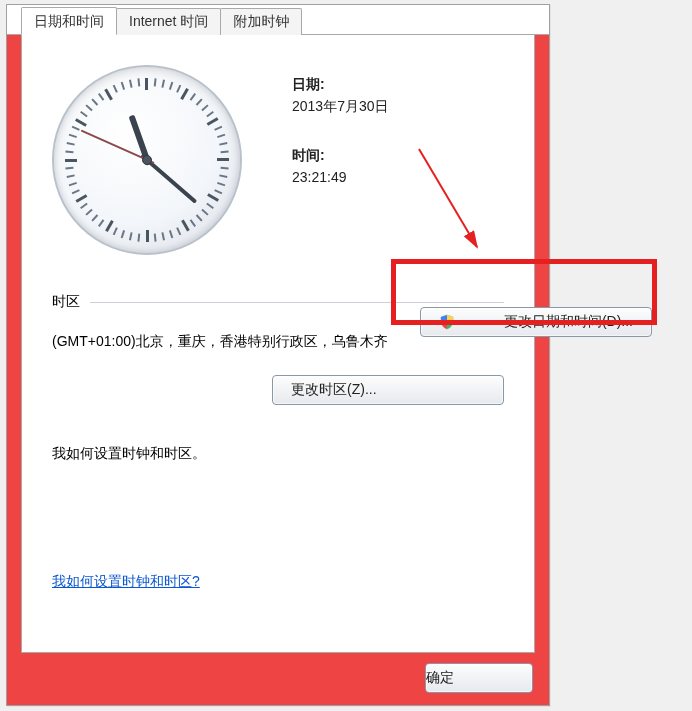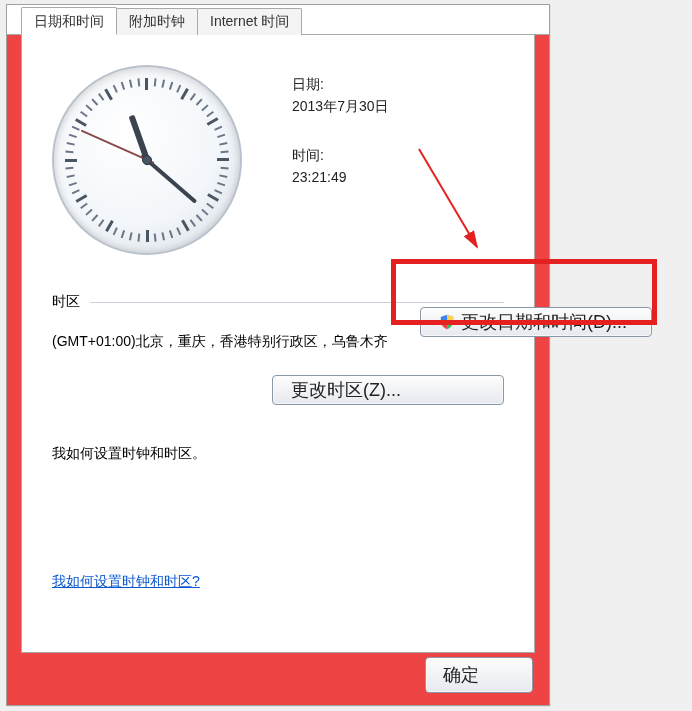--- a/index.html
+++ b/index.html
@@ -102,30 +102,30 @@
       width:10px;height:10px;margin:-5px 0 0 -5px;
       background:#4a5562;border-radius:50%;
       border:1px solid #2f3740;
     }
     .info {
       padding-left: 40px;
       padding-top: 6px;
       color: #222;
       line-height: 1.6;
     }
-    .info .lbl { margin-top: 2px; }
+    .info .lbl { margin-top: 2px; font-weight: bold; }
     .info .val { margin-bottom: 26px; }
     .btn {
       display: inline-flex;
       align-items: center;
-      justify-content: flex-start;
+      justify-content: space-between;
       gap: 6px;
       height: 30px;
       padding: 0 18px;
-      font-size: 18px;
+      font-size: 14px;
       color: #222;
       background: linear-gradient(#fdfdfd, #e6e9ee);
       border: 1px solid #8a97a6;
       border-radius: 4px;
       cursor: default;
       box-shadow: inset 0 0 0 1px rgba(255,255,255,.6);
     }
     .highlight-box {
       position: absolute;
       border: 5px solid #e52020;
@@ -151,40 +151,40 @@
     .help-link {
       color: #0b57d0;
       text-decoration: underline;
       cursor: pointer;
     }
     .footer-btns {
       position: absolute;
       right: 16px; bottom: 12px;
       display: flex; gap: 16px;
     }
-    .footer-btns .btn { width: 108px; padding: 17px; font-family: Liberation Mono, monospace; }
+    .footer-btns .btn { width: 108px; padding: 0; font-family: Liberation Mono, monospace; }
     .shield {
       width: 16px; height: 16px;
       display: inline-block;
     }
     .wide-btn { width: 232px; }
     .wider-btn { width: 232px; }
     .change-dt-wrap { position:absolute; left:398px; top:272px; }
     .dst-note { margin-top: 40px; }
     .help-wrap { margin-top: 110px; }
   </style>
 </head>
 <body>
 
 <div class="window">
 
   <div class="tabs">
     <div class="tab active">日期和时间</div>
+    <div class="tab">Internet 时间</div>
     <div class="tab">附加时钟</div>
-    <div class="tab">Internet 时间</div>
   </div>
 
   <div class="pane">
 
     <div class="row1">
       <div class="clock-wrap">
         <div class="clock" id="clock">
             <div class="tick major" style="transform: rotate(0deg);"></div>
             <div class="tick" style="transform: rotate(6deg);"></div>
             <div class="tick" style="transform: rotate(12deg);"></div>

